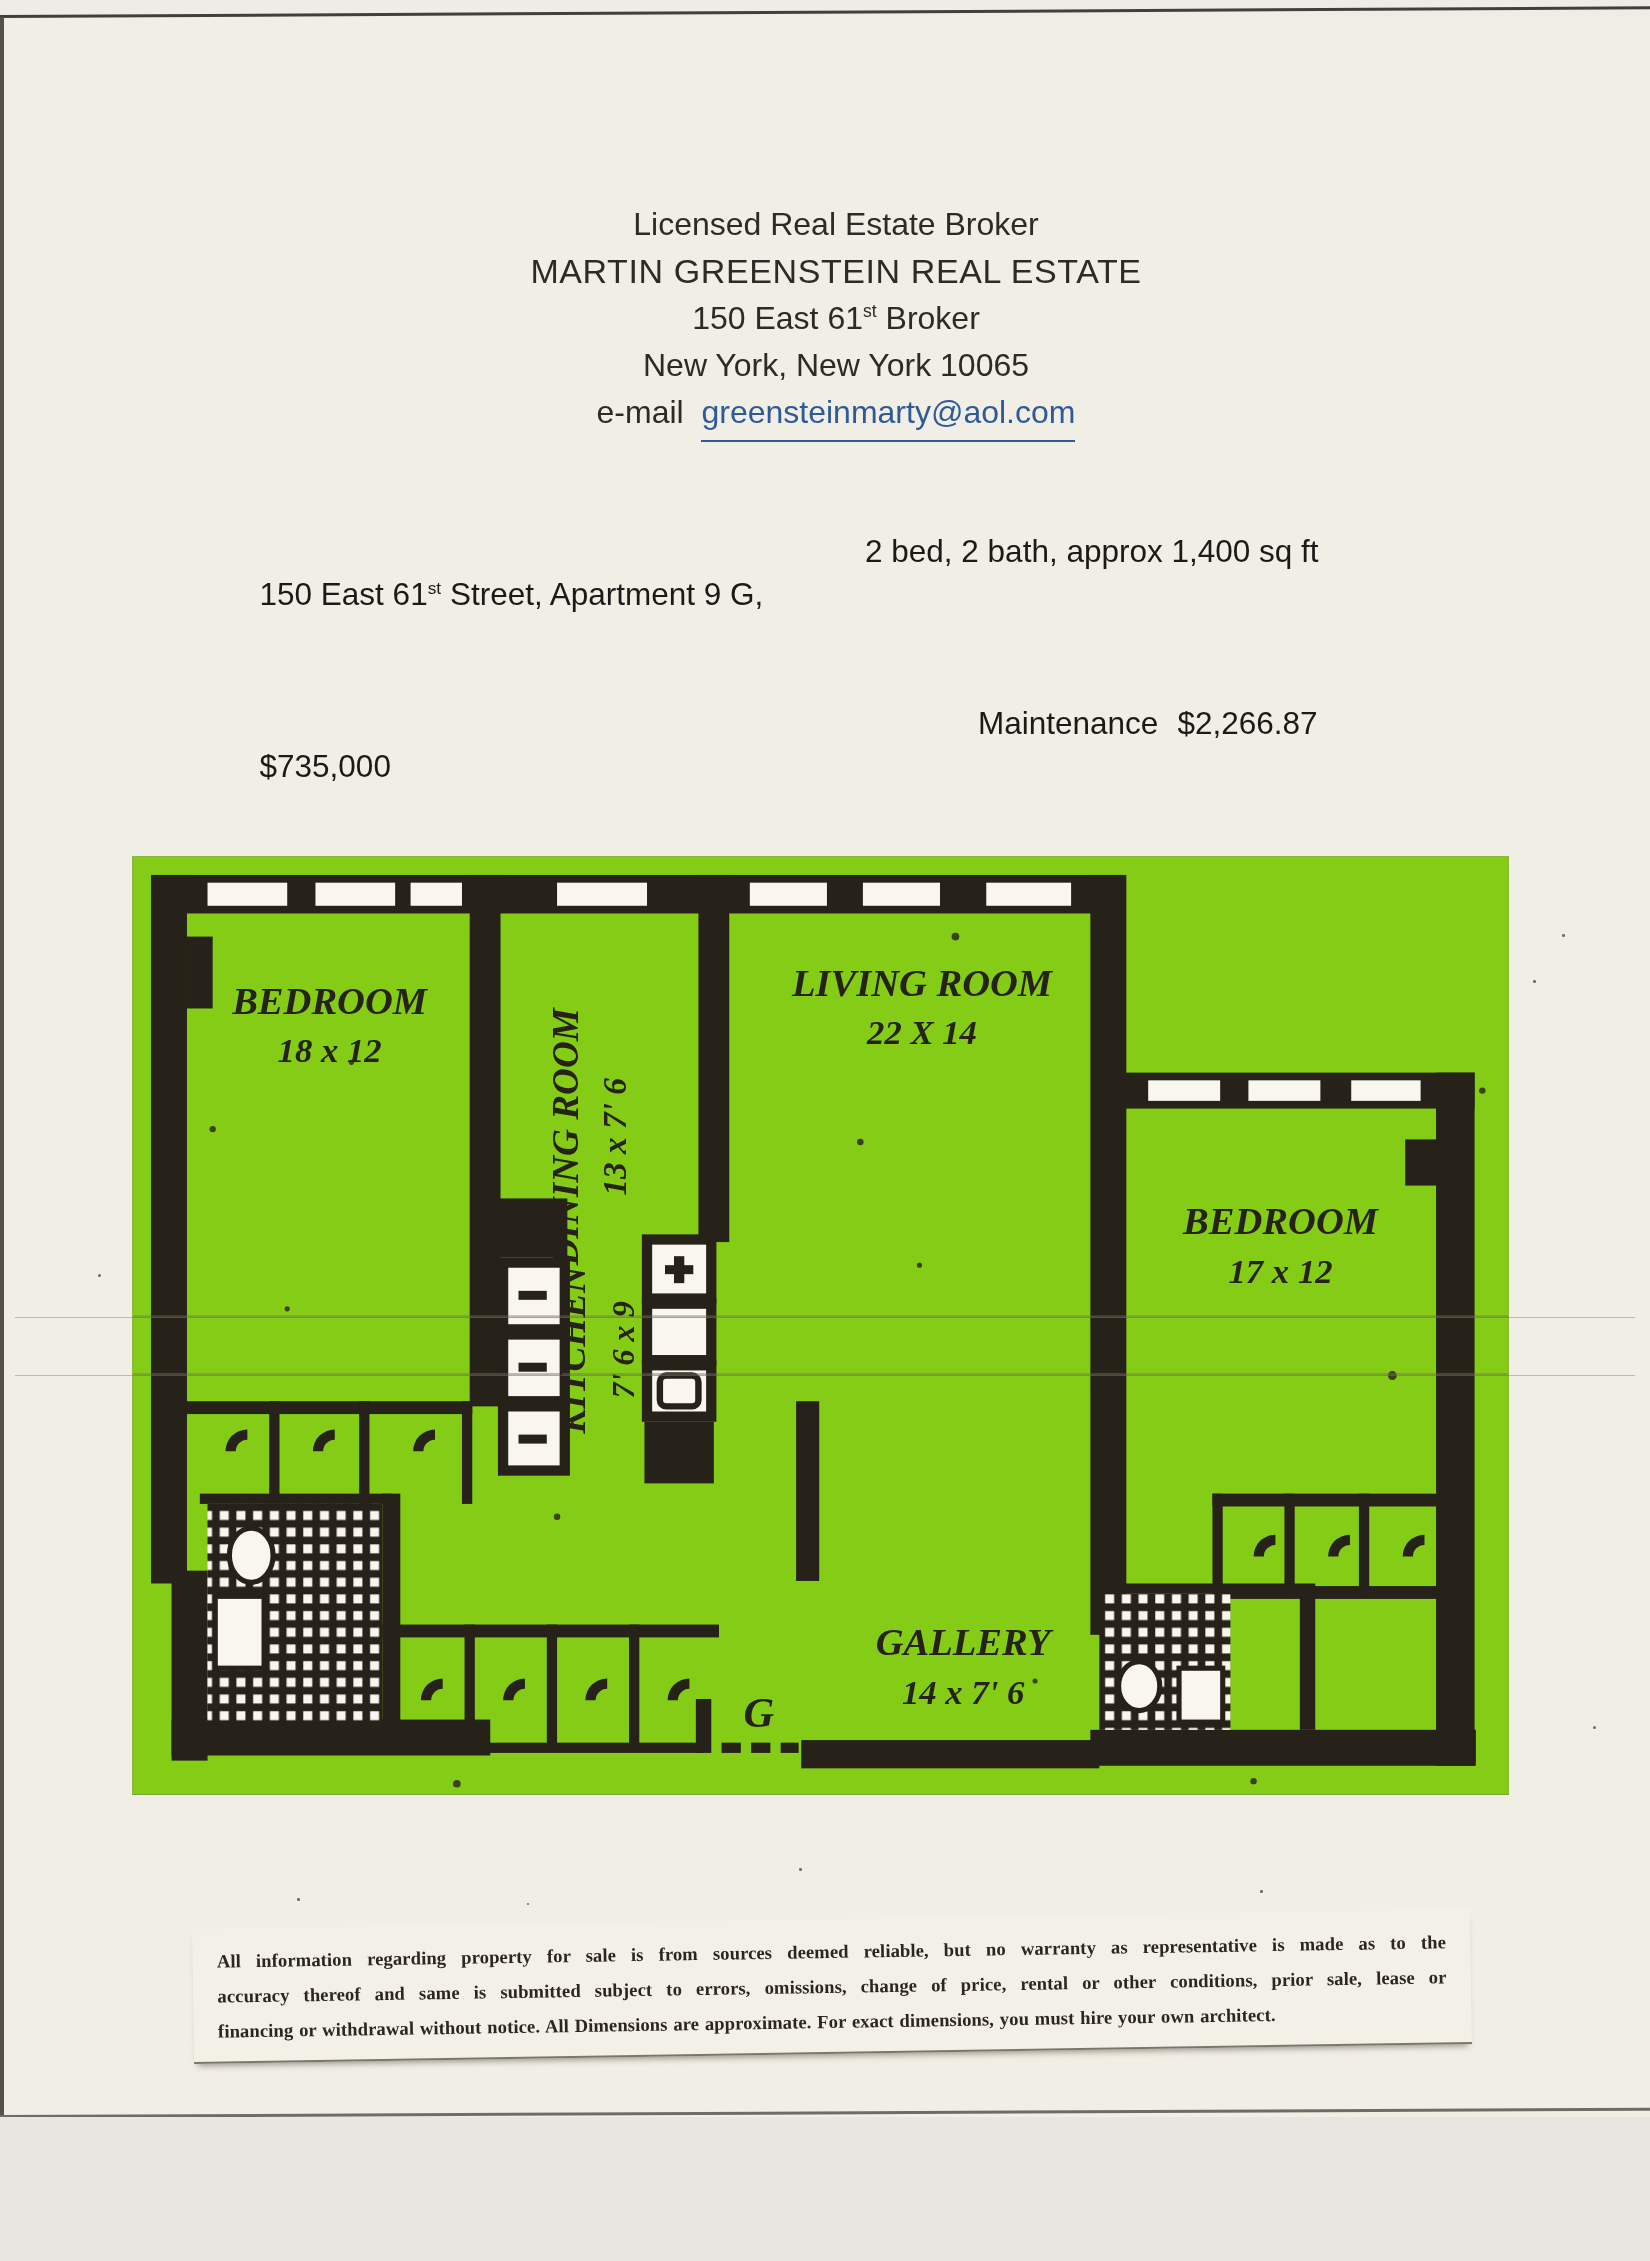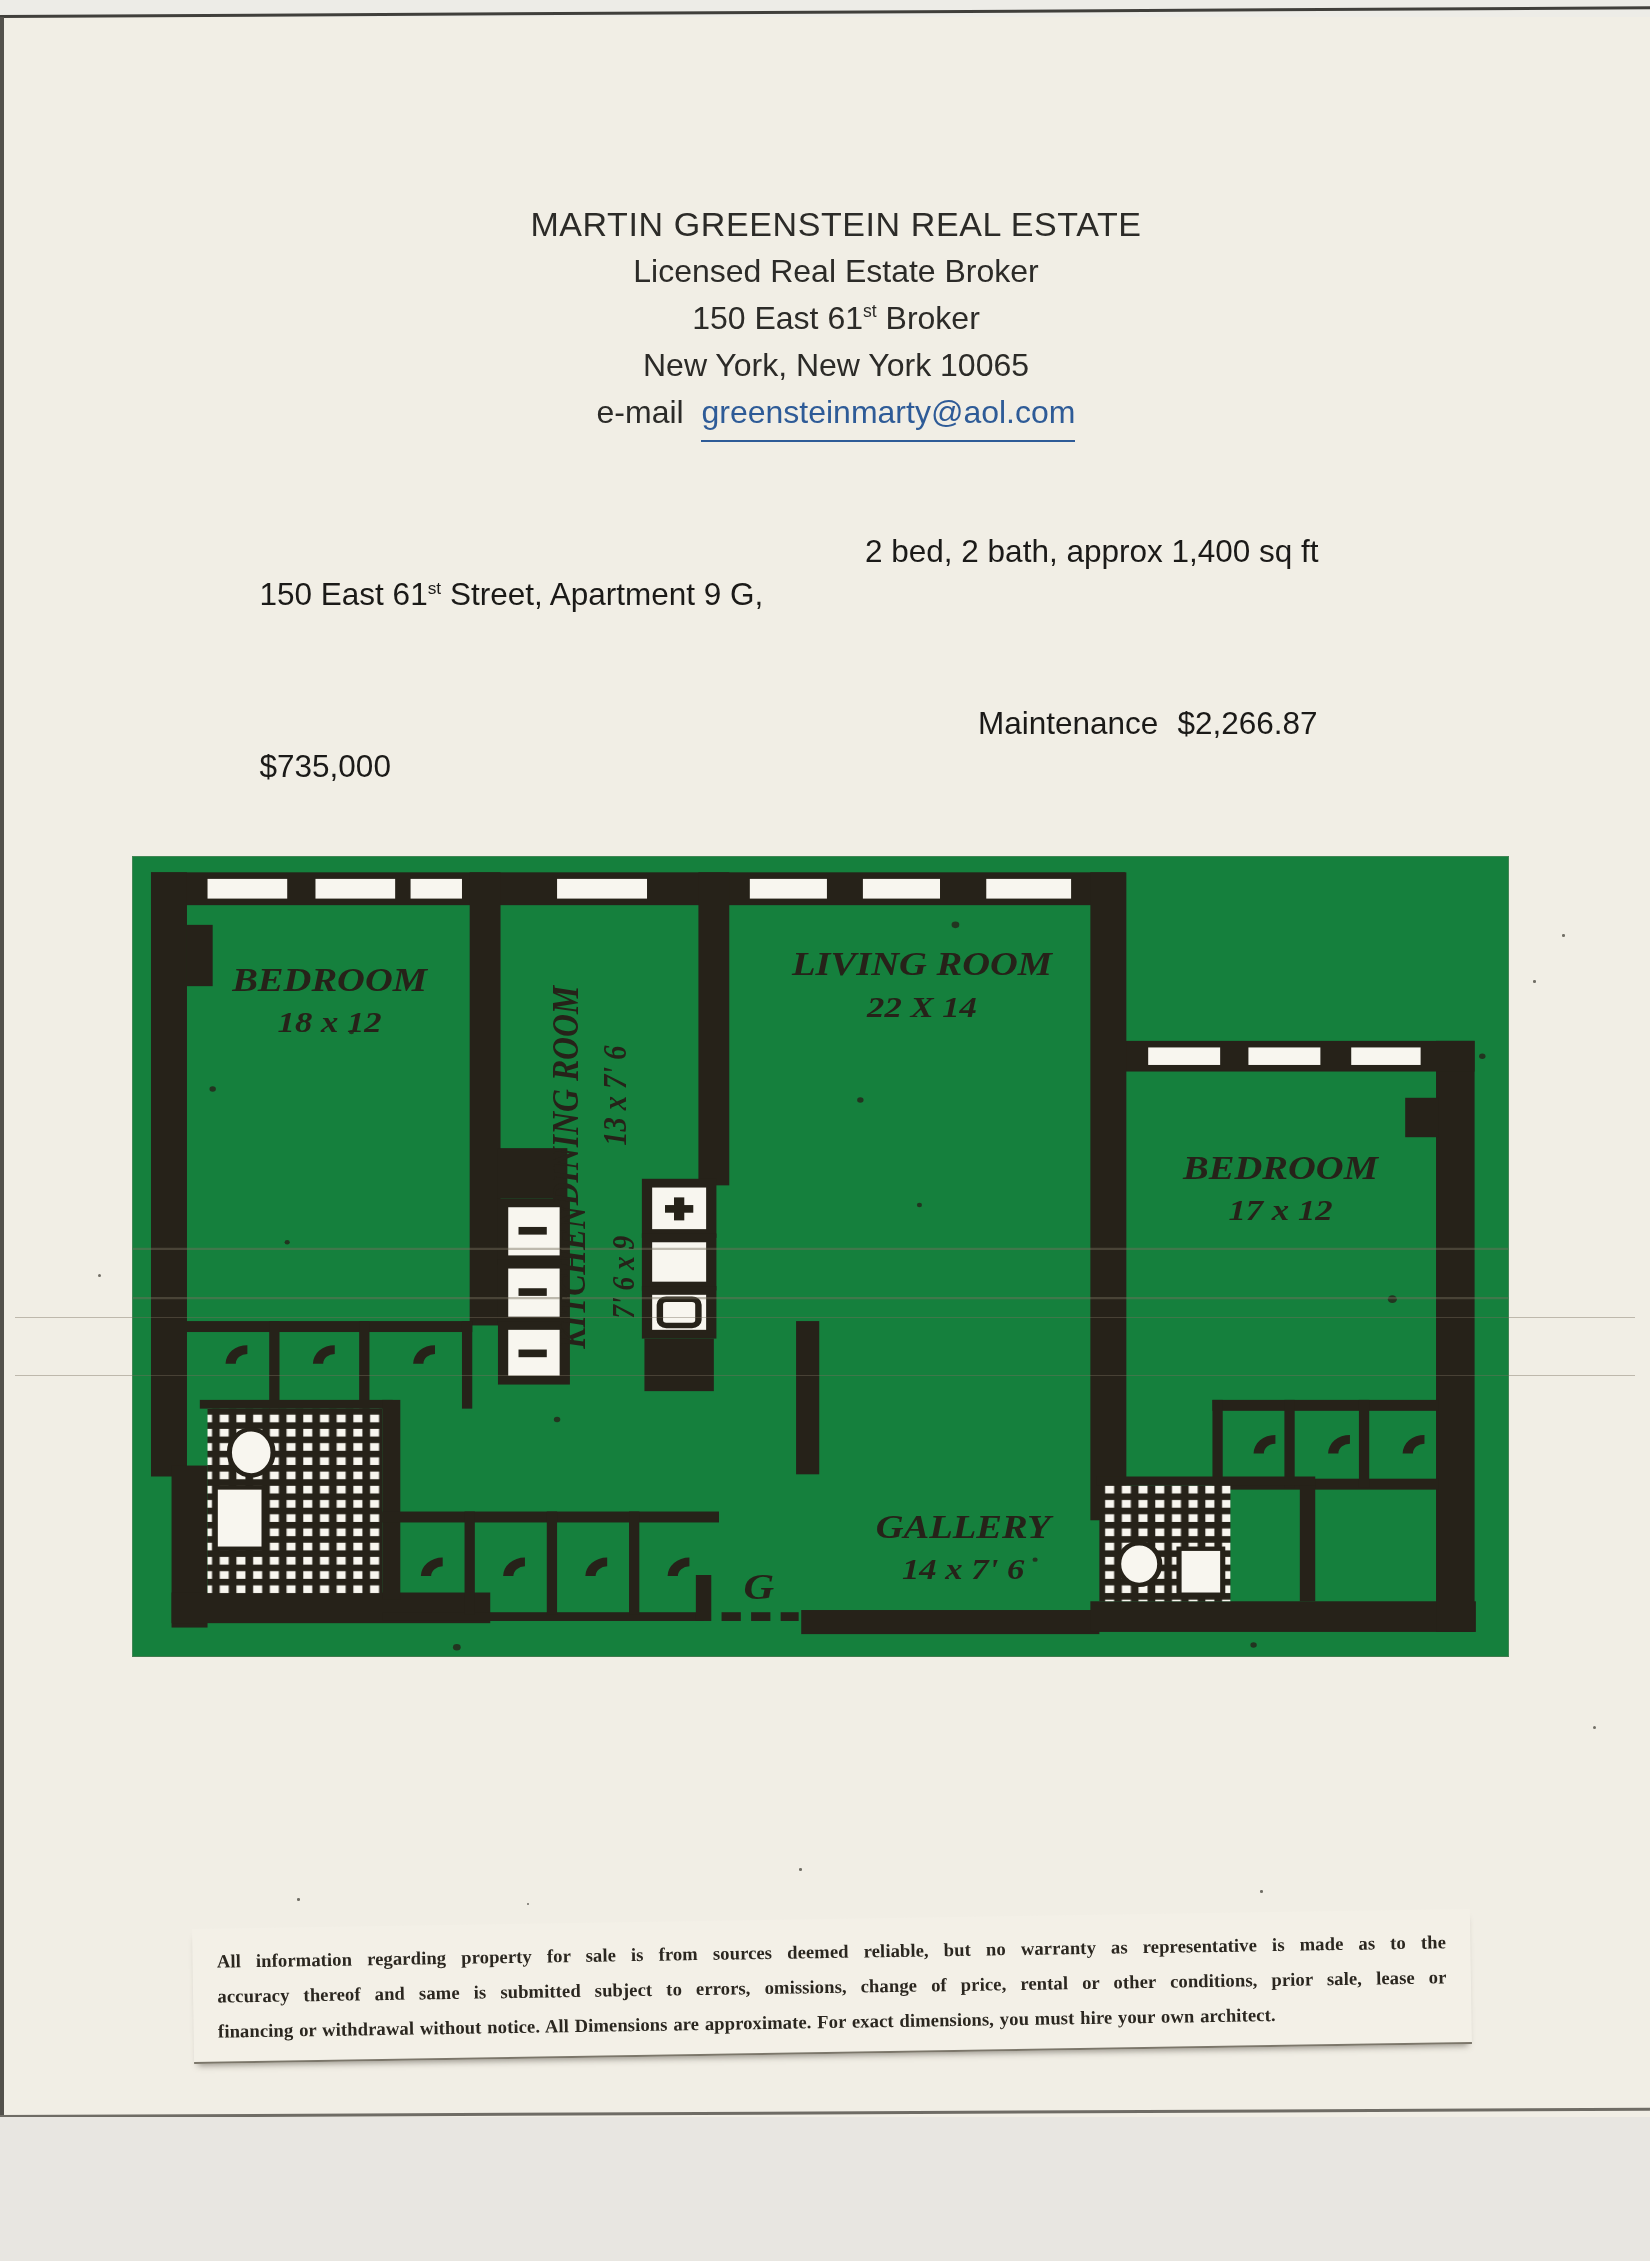--- a/index.html
+++ b/index.html
@@ -24,22 +24,22 @@
   #listing { position:absolute; left:207px; top:530px; width:1279px; font-size:31.5px; line-height:43px; color:#1b1a18; }
   #listing .row { position:relative; white-space:pre-wrap; }
   .pos-specs { position:absolute; left:658px; top:0; white-space:pre-wrap; }
   .pos-maint { position:absolute; left:771px; top:0; white-space:pre-wrap; }
   .pos-maint .val { margin-left:19px; }
 
   
   .scanline { position:absolute; left:15.4px; width:1620px; height:1.3px; background:rgba(118,110,93,0.42); z-index:5; }
 
   
-  #plan { position:absolute; left:132px; top:856px; width:1377px; height:801px; z-index:2;
-          background:#15803d; border:0.6px solid rgba(150,145,130,0.35);
+  #plan { position:absolute; left:132px; top:856px; width:1377px; height:939px; z-index:2;
+          background:#84cc16; border:0.6px solid rgba(150,145,130,0.35);
           border-bottom:1.3px solid rgba(120,115,100,0.45); box-sizing:border-box; }
   #plan svg { display:block; width:100%; height:100%; }
   .plan-label { font-family:"Liberation Serif", serif; font-style:italic; font-weight:bold; fill:#262219; }
 
   
   .speck { position:absolute; background:#3a372f; border-radius:50%; opacity:.7; }
 
   
   #disclaimer { position:absolute; left:192px; top:1929px; width:1278px; box-sizing:border-box;
     padding:15.4px 24.4px 13px 24.4px; background:#f3f0e7; transform:rotate(-0.9deg); transform-origin:left top;
@@ -52,22 +52,22 @@
 </head>
 <body>
 
 <div id="screen">
 
   <div class="edge-above"></div>
   <div class="edge-top"></div>
   <div class="edge-left"></div>
 
   <div id="header">
+    <div class="line">Licensed Real Estate Broker</div>
     <div class="line company">MARTIN GREENSTEIN REAL ESTATE</div>
-    <div class="line">Licensed Real Estate Broker</div>
     <div class="line"><span>150 East 61</span><sup>st</sup><span> Broker</span></div>
     <div class="line">New York, New York 10065</div>
     <div class="line"><span>e-mail  </span><span class="email-link">greensteinmarty@aol.com</span></div>
   </div>
 
   <div id="listing">
     <div class="row">
       <span><span>150 East 61</span><sup>st</sup><span> Street, Apartment 9 G,</span></span>
       <span class="pos-specs">2 bed, 2 bath, approx 1,400 sq ft</span>
     </div>

